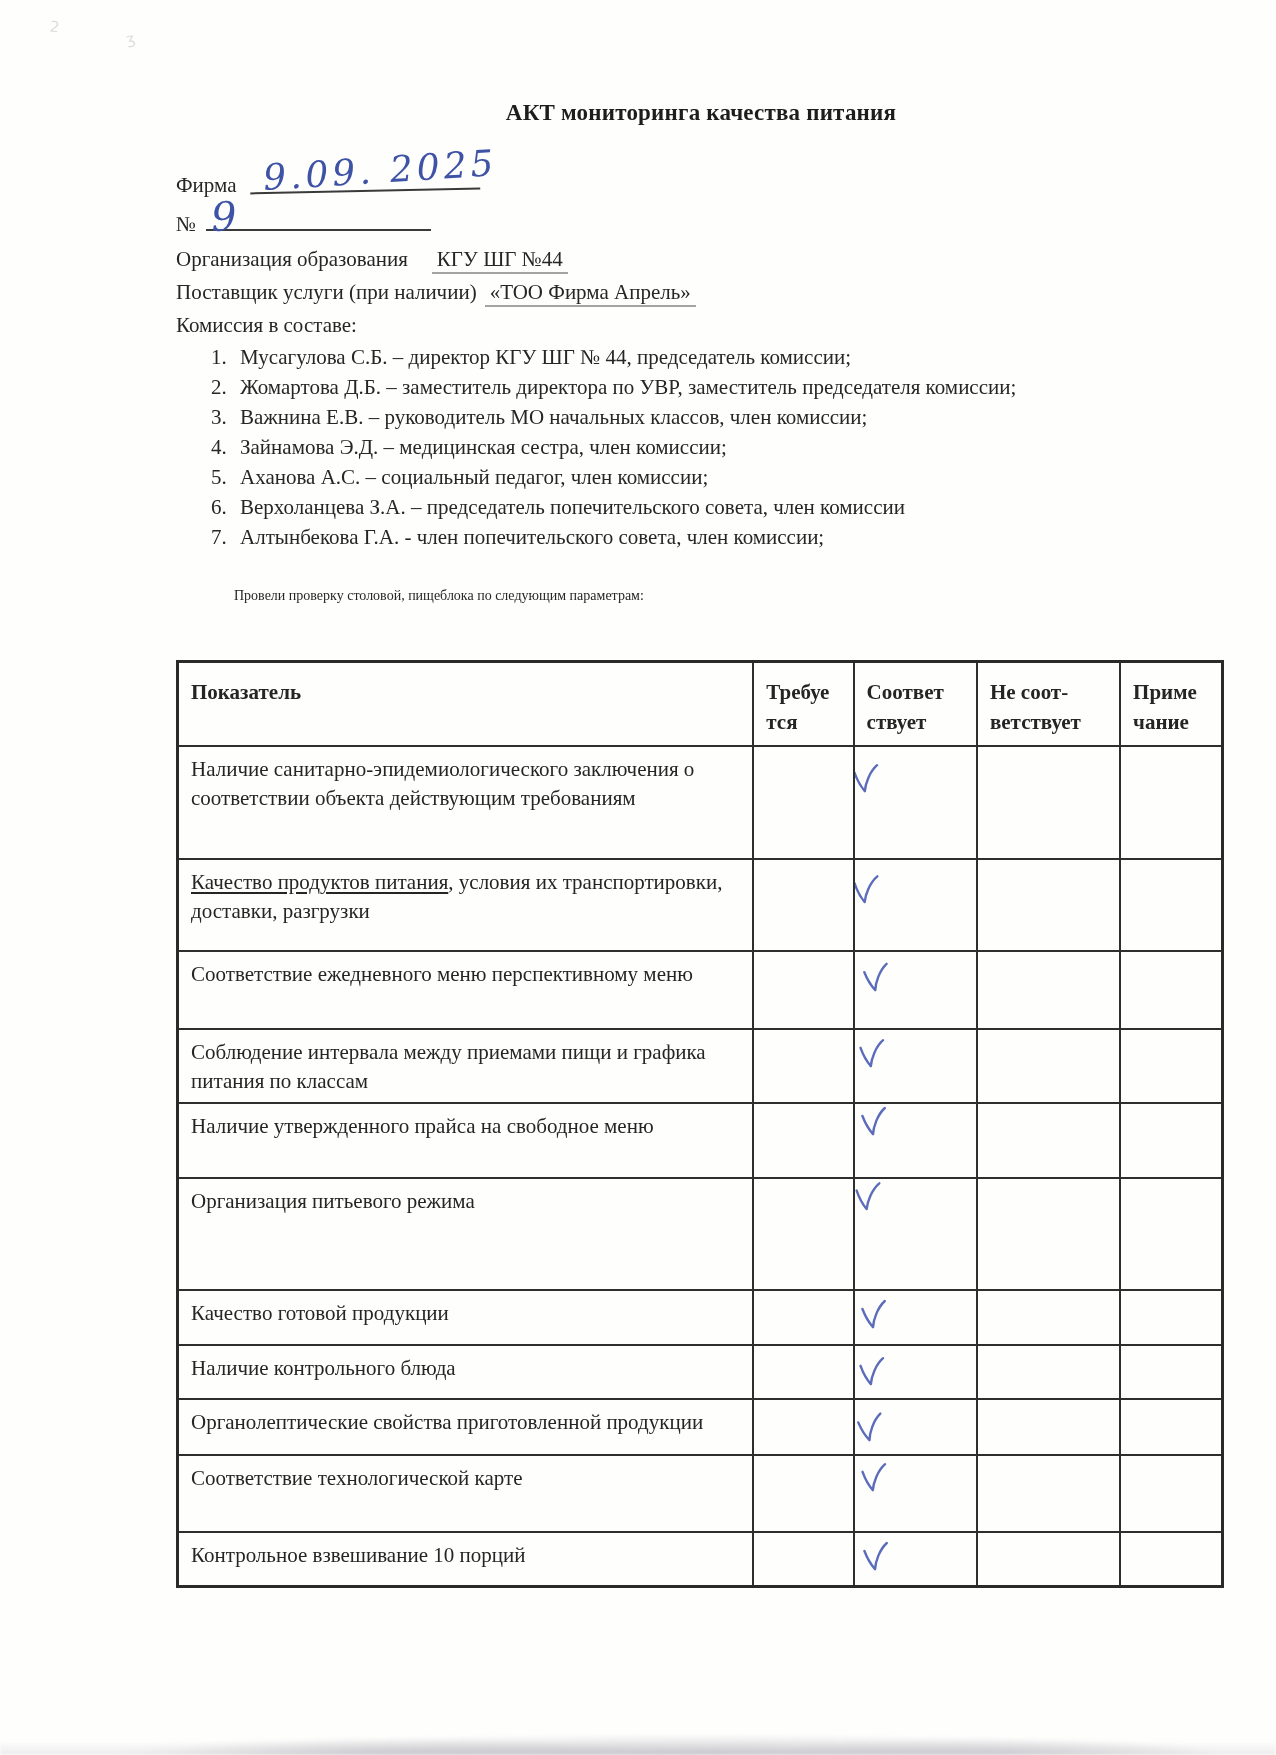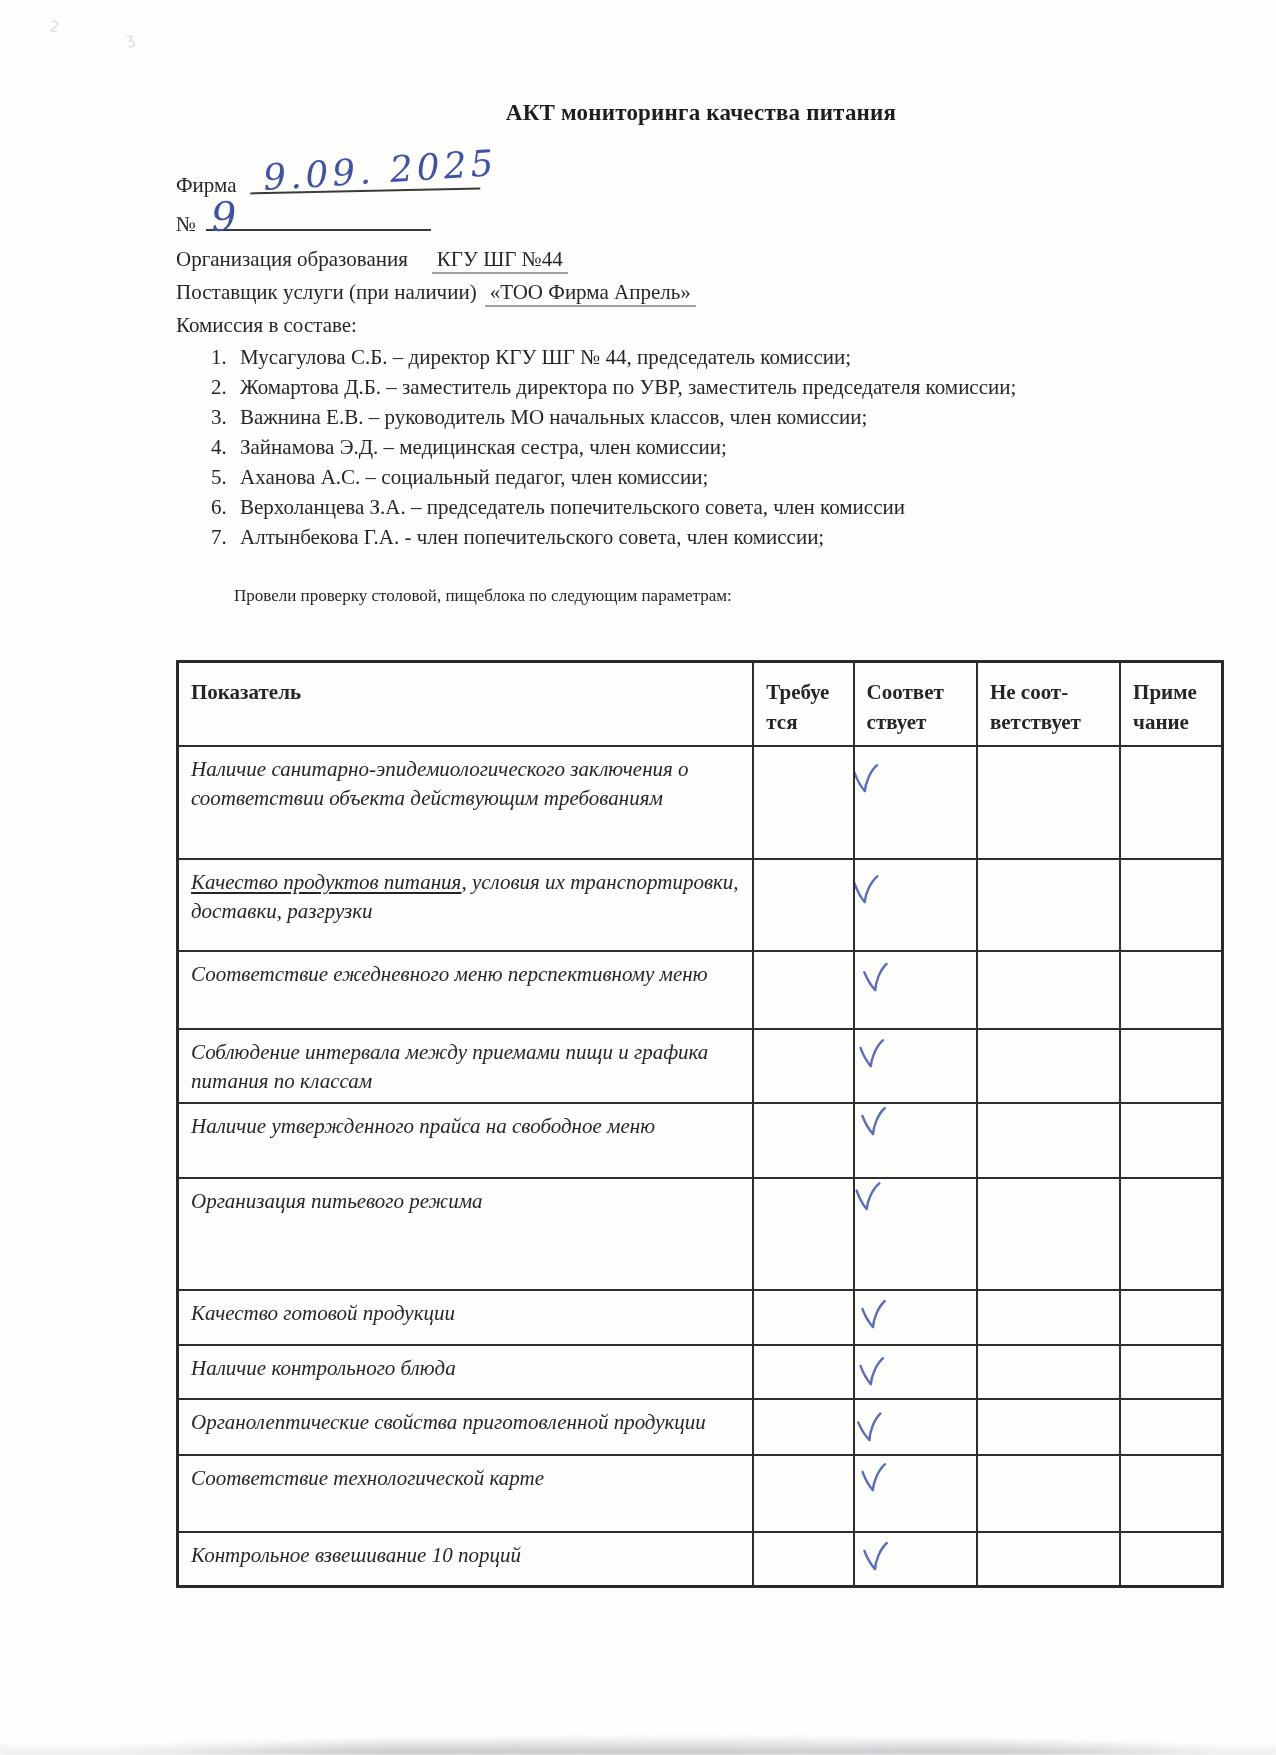--- a/index.html
+++ b/index.html
@@ -51,21 +51,21 @@
   .org-gap{margin-left:24px;}
   ol.commission{
     margin:4px 0 0 0;
     padding-left:56px;
     font-size:21px;line-height:29px;color:#262626;
   }
   ol.commission li{padding-left:8px;margin:0 0 1px 0;}
   .intro{
     margin:30px 0 0 0;
     text-indent:58px;
-    font-size:17px;line-height:28px;color:#262626;
+    font-size:14px;line-height:28px;color:#262626;
   }
   table.check{
     margin-top:50px;
     border-collapse:collapse;
     width:1048px;
     table-layout:fixed;
   }
   table.check th, table.check td{
     border:2px solid #2e2e2e;
     font-size:21px;color:#252525;
@@ -73,21 +73,21 @@
     vertical-align:top;text-align:left;
     overflow:hidden;
   }
   table.check{border:3px solid #2a2a2a;}
   table.check th{
     font-weight:bold;white-space:pre-line;line-height:30px;
     height:62px;vertical-align:top;padding-top:14px;
   }
   td.cell-check{vertical-align:middle;text-align:center;padding:0;}
   .lead-underlined{text-decoration:underline;text-underline-offset:3px;text-decoration-thickness:1.5px;}
-  .row-text{line-height:29px;display:inline;font-style:italic;}
+  .row-text{line-height:29px;display:inline;}
   
   tbody tr:nth-child(1){height:113px;}
   tbody tr:nth-child(2){height:92px;}
   tbody tr:nth-child(3){height:78px;}
   tbody tr:nth-child(4){height:51px;}
   tbody tr:nth-child(5){height:75px;}
   tbody tr:nth-child(6){height:112px;}
   tbody tr:nth-child(7){height:55px;}
   tbody tr:nth-child(8){height:52px;}
   tbody tr:nth-child(9){height:56px;}

